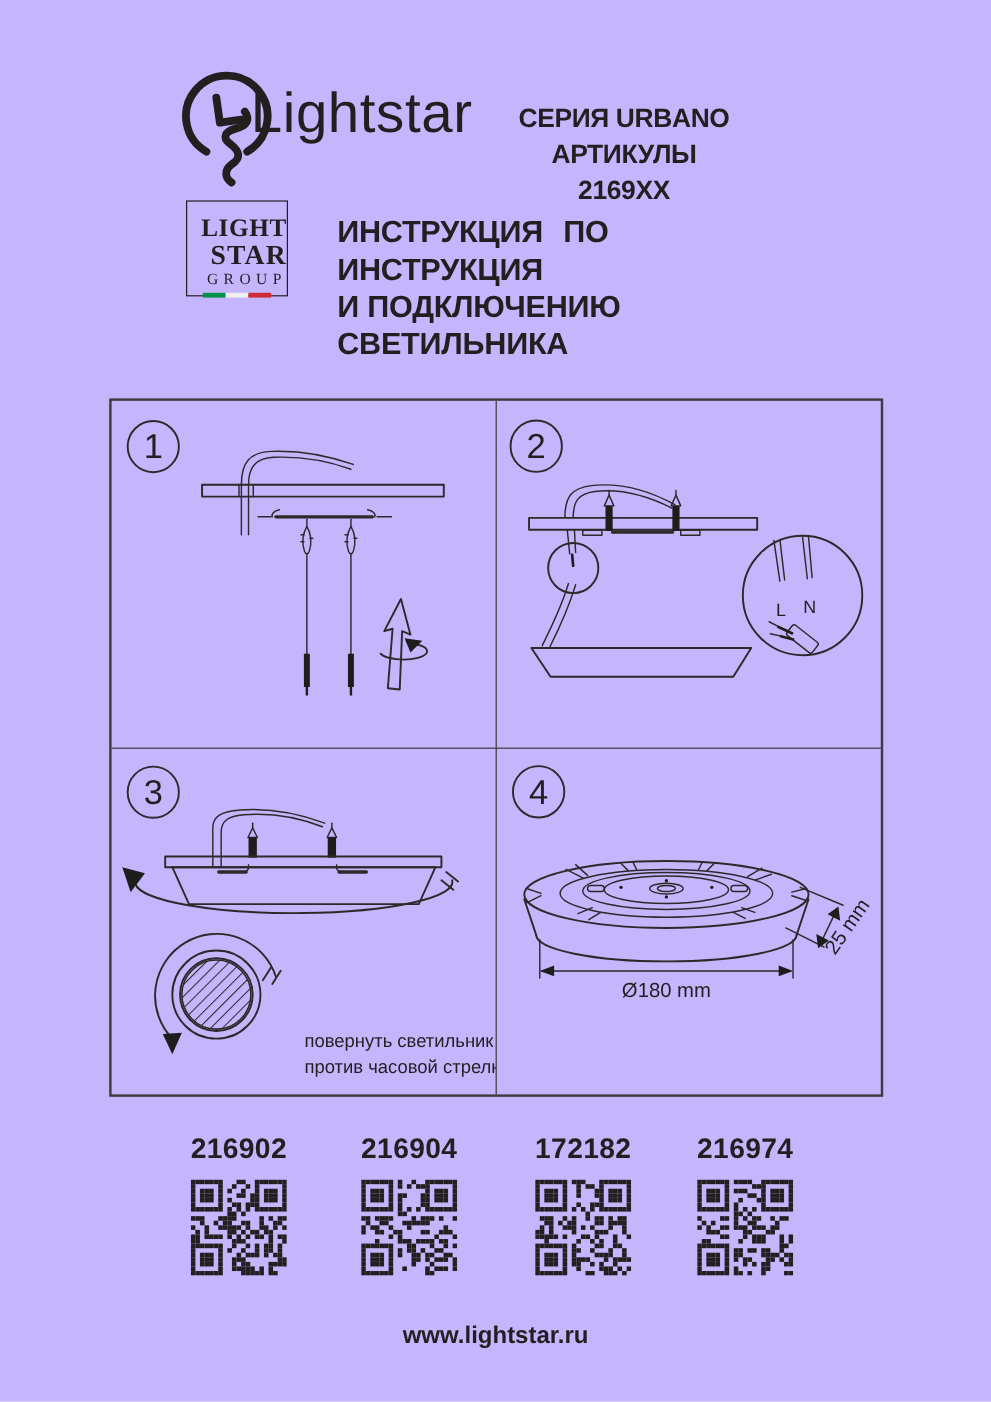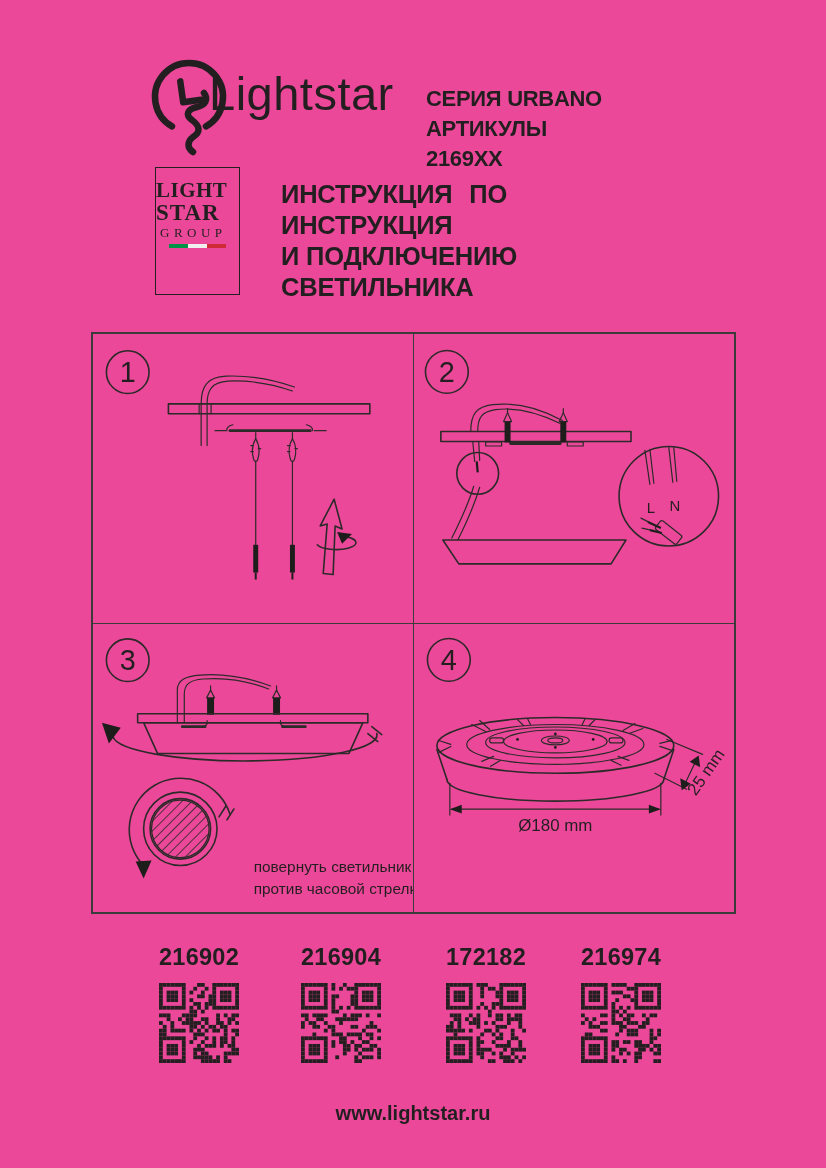--- a/index.html
+++ b/index.html
@@ -1,26 +1,26 @@
 <!DOCTYPE html>
 <html><head>
 <meta charset="utf-8">
 <style>
   html,body{margin:0;padding:0;background:#e9e9e9;}
-  .page{position:relative;width:826px;height:1168px;margin:0 auto;background:#ec4899;
+  .page{position:relative;width:826px;height:1168px;margin:0 auto;background:#c4b5fd;
         font-family:"Liberation Sans",sans-serif;color:#231f20;overflow:hidden;}
 
   
   .bulb-logo{position:absolute;left:147px;top:54px;width:92px;height:106px;}
   .wordmark{position:absolute;left:209px;top:66px;font-size:47px;font-weight:500;
             letter-spacing:0.5px;color:#231f20;}
-  .series-block{position:absolute;left:426px;top:84px;width:188px;
+  .series-block{position:absolute;left:426px;top:84px;width:188px;text-align:center;
                 font-weight:700;font-size:22px;line-height:30px;letter-spacing:-0.3px;}
-  .group-logo{position:absolute;left:155px;top:167px;width:85px;height:128px;
-              border:1.7px solid #231f20;box-sizing:border-box;text-align:left;
+  .group-logo{position:absolute;left:155px;top:167px;width:85px;height:80px;
+              border:1.7px solid #231f20;box-sizing:border-box;text-align:right;
               font-family:"Liberation Serif",serif;}
   .group-logo .w1{margin-top:12px;font-size:21px;font-weight:700;letter-spacing:0.5px;line-height:21px;}
   .group-logo .w2{font-size:23px;font-weight:700;letter-spacing:1px;line-height:23px;}
   .group-logo .w3{margin-top:3px;font-size:13px;font-weight:400;letter-spacing:4.5px;margin-left:4px;line-height:12px;}
   .flag{width:57px;height:3.5px;margin:5px auto 0;display:flex;}
   .flag span{flex:1;height:100%;}
   .doc-title{position:absolute;left:281px;top:179px;width:410px;font-weight:700;
              font-size:25.5px;line-height:31px;letter-spacing:-0.2px;}
   .doc-title .l1{word-spacing:10px;}
 

